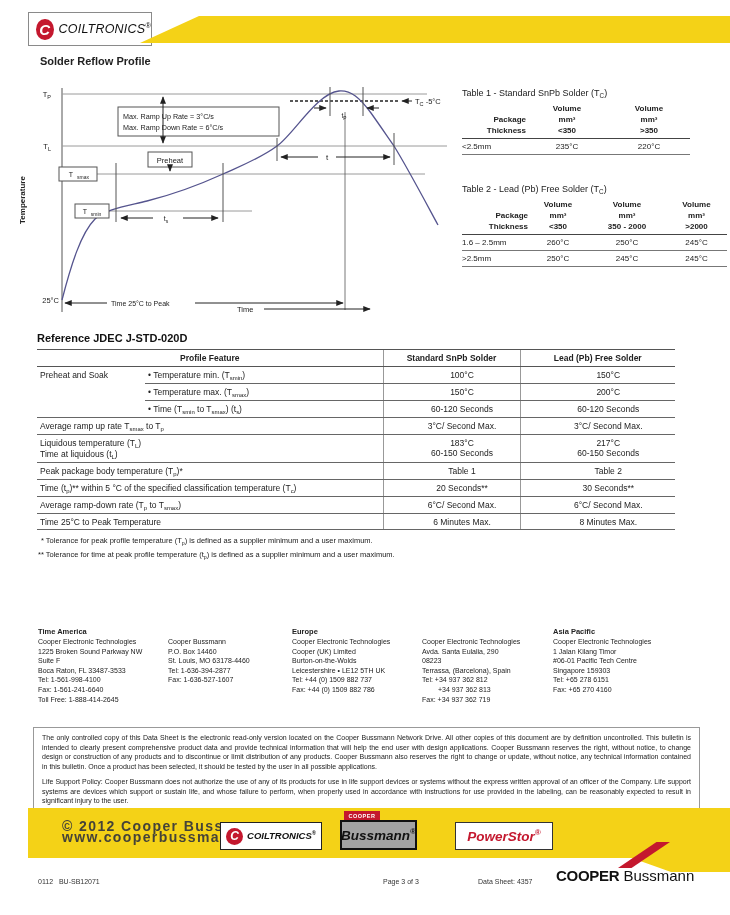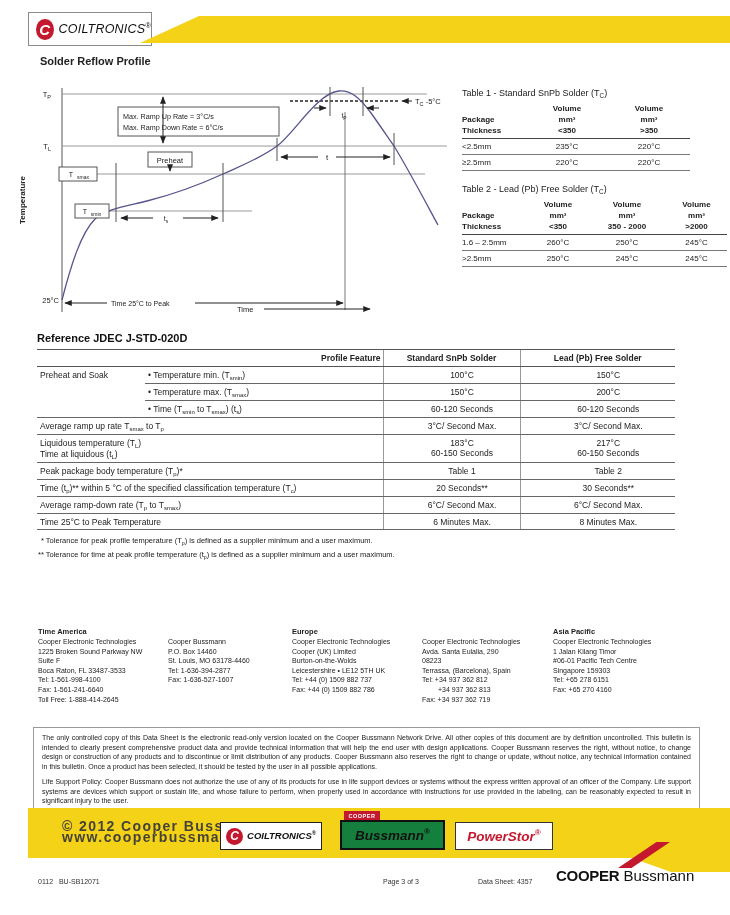--- a/index.html
+++ b/index.html
@@ -18,30 +18,30 @@
   .brand-word{font-weight:normal;font-style:italic;font-size:12.5px;letter-spacing:.2px;color:#111;}
   .banner-top{left:140px;top:16px;width:590px;height:27px;background:#f4d217;
               clip-path:polygon(10% 0,100% 0,100% 100%,0 100%);}
   .page-title{left:40px;top:55px;font-size:11px;font-weight:bold;color:#222;}
 
   
   .side-table{font-size:8px;color:#222;}
   .st-title{font-size:9px;margin-bottom:4px;color:#222;}
   .side-table table{border-collapse:collapse;table-layout:fixed;width:100%;}
   .side-table th{font-weight:bold;vertical-align:bottom;text-align:center;padding:0 0 2px 0;line-height:11px;}
-  .side-table th.st-c1{text-align:left;}
+  .side-table th.st-c1{text-align:right;}
   .side-table td{text-align:center;padding:3px 0;border-bottom:1px solid #777;}
   .side-table td.st-c1{text-align:left;}
   .side-table thead th{border-bottom:1px solid #444;}
 
   
   .ref-heading{left:37px;top:332px;font-size:11px;font-weight:bold;color:#111;}
   .ref-table{border-collapse:collapse;table-layout:fixed;font-size:8.5px;color:#222;}
   .ref-table th{font-weight:bold;border-top:1px solid #555;border-bottom:1px solid #555;padding:3px 2px;}
-  .ref-table th.rt-fh{text-align:right;}
+  .ref-table th.rt-fh{text-align:center;}
   .ref-table td{border-bottom:1px solid #666;padding:2.5px 3px;vertical-align:top;}
   .ref-table .rt-v{text-align:center;padding-left:24px;}
   .ref-table .rt-vline{border-left:1px solid #999;}
   .ref-table .rt-group{border-bottom:1px solid #666;}
   .footnote{font-size:7.5px;color:#222;}
 
   
   .contact-col{width:124px;font-size:7px;line-height:9.6px;color:#222;}
   .c-head{font-weight:bold;font-size:7.5px;height:10px;}
   .c-indent{padding-left:16px;}
@@ -52,21 +52,21 @@
   .legal-box p{margin:0 0 5px 0;}
   .legal-box p:last-child{margin:0;}
 
   
   .bar{left:28px;top:808px;width:702px;height:64px;background:#f4d217;
        clip-path:polygon(0 0,100% 0,100% 100%,91.6% 100%,86% 78%,0 78%);}
   .bar-copy{left:34px;top:13px;font-size:14px;font-weight:bold;letter-spacing:1.4px;color:#454338;line-height:11px;}
   .bar-logo{box-sizing:border-box;background:#fff;display:flex;align-items:center;justify-content:center;}
   .coil-foot{left:192px;top:14px;width:102px;height:28px;border:1.5px solid #222;gap:4px;}
   .coil-word{font-weight:bold;font-style:italic;font-size:9.5px;color:#111;}
-  .buss-box{left:312px;top:12px;width:105px;height:30px;border:2px solid #111;background:#15803d;}
+  .buss-box{left:312px;top:12px;width:77px;height:30px;border:2px solid #111;background:#a3a3a3;}
   .buss-word{font-weight:bold;font-style:italic;font-size:13.5px;color:#111;}
   .cooper-tab{left:316px;top:3px;width:36px;height:9px;background:#c4182e;color:#fff;font-size:5.5px;
               font-weight:bold;display:flex;align-items:center;justify-content:center;letter-spacing:.5px;}
   .pwr-box{left:427px;top:14px;width:98px;height:28px;border:1.5px solid #333;}
   .pwr-word{font-weight:bold;font-style:italic;font-size:13.5px;color:#c4182e;}
 
   
   .swoosh{left:618px;top:842px;width:52px;height:26px;background:#c4182e;
           clip-path:polygon(0 100%,74% 0,100% 0,26% 100%);}
   .cb-logo{left:556px;top:867px;font-size:15px;color:#111;white-space:nowrap;}
@@ -204,25 +204,20 @@
               <div>Volume</div>
               <div>mm³</div>
               <div>&gt;350</div>
             </th>
         </tr>
       </thead>
       <tbody>
         <tr>
             <td class="st-c1">&lt;2.5mm</td>
             <td>235°C</td>
-            <td>220°C</td>
-          </tr>
-        <tr>
-            <td class="st-c1">≥2.5mm</td>
-            <td>220°C</td>
             <td>220°C</td>
           </tr>
       </tbody>
     </table>
   </div>
 
   <div class="abs side-table" style="left:462px;top:184px;width:265px">
     <div class="st-title">Table 2 - Lead (Pb) Free Solder (T<sub>C</sub>)</div>
     <table>
       <colgroup>

